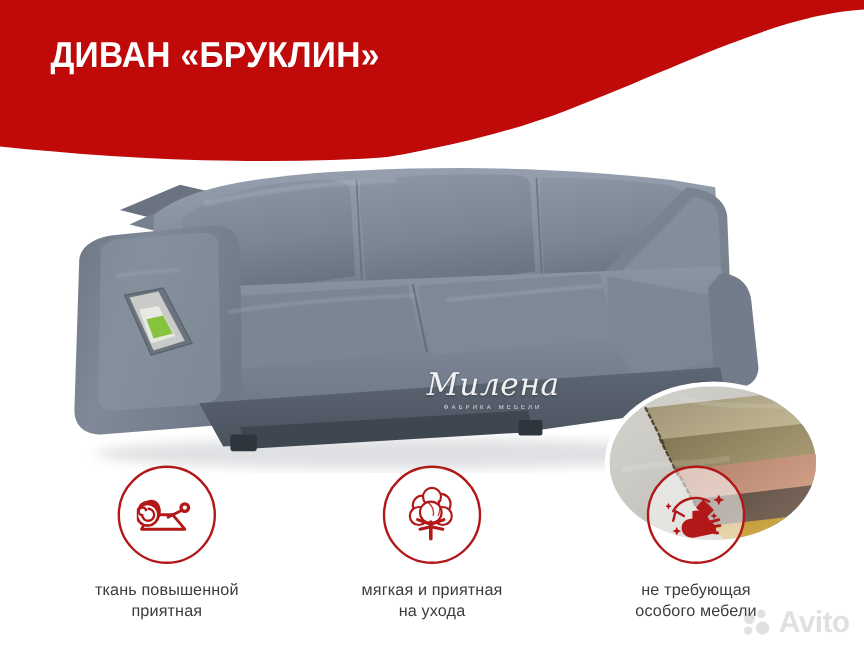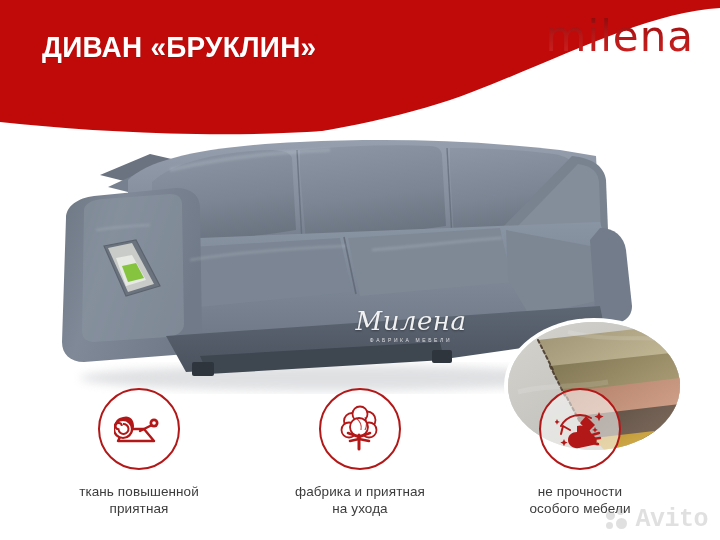--- a/index.html
+++ b/index.html
@@ -87,21 +87,20 @@
     color:#3c3c3c;
     font-weight:400;
     letter-spacing:.1px;
   }
 
   
   .avito{
     position:absolute;right:12px;bottom:8px;
     display:flex;align-items:center;gap:5px;
     opacity:.30;
-    font-family:Liberation Mono, monospace;
   }
   .avito-dots{position:relative;width:24px;height:24px;}
   .avito-dots i{position:absolute;border-radius:50%;background:#9a9a9a;display:block;}
   .avito-dots i:nth-child(1){left:0;top:3px;width:9px;height:9px;}
   .avito-dots i:nth-child(2){left:0;top:14px;width:7px;height:7px;}
   .avito-dots i:nth-child(3){left:11px;top:0;width:7px;height:7px;}
   .avito-dots i:nth-child(4){left:10px;top:10px;width:11px;height:11px;}
   .avito-text{font-size:25px;font-weight:700;color:#9a9a9a;letter-spacing:-.5px;line-height:1;}
 </style>
 </head>
@@ -140,21 +139,20 @@
   </svg>
 
   <svg class="wave-svg" viewBox="0 0 720 150" preserveAspectRatio="none" style="pointer-events:none;">
     <path d="M720,30 C660,46 596,80 516,102
              C430,125 316,136 196,134
              C124,133 58,128 0,122
              L0,150 L720,150 Z" fill="#ffffff"></path>
   </svg>
 
   <div class="title">ДИВАН «БРУКЛИН»</div>
-  <div class="logo">milena</div>
 
   <div class="sofa-wrap">
     <svg class="sofa-svg" viewBox="0 0 720 290" preserveAspectRatio="none">
       <defs>
         <linearGradient id="gBack" x1="0" y1="0" x2="0" y2="1">
           <stop offset="0%" stop-color="#959fae"></stop>
           <stop offset="55%" stop-color="#838d9c"></stop>
           <stop offset="100%" stop-color="#6f7886"></stop>
         </linearGradient>
         <linearGradient id="gCush" x1="0" y1="0" x2="0.2" y2="1">
@@ -330,21 +328,21 @@
           </g>
           <g fill="none" stroke="#b31818" stroke-width="1.2" opacity=".8">
             <path d="M20,13 C24,16 26,20 25,25"></path>
             <path d="M29,12 C31,16 31,21 29,25"></path>
           </g>
           <path d="M23,30 L23,44" stroke="#b31818" stroke-width="3" stroke-linecap="round"></path>
           <path d="M23,32 L12,28 M23,32 L34,28 M23,34 L14,36 M23,34 L33,36" stroke="#b31818" stroke-width="2.6" stroke-linecap="round"></path>
         </svg>
       </div>
       <div class="f-label">
-        <span>фабрика и приятная</span><br>
+        <span>мягкая и приятная</span><br>
         <span>на ухода</span>
       </div>
     </div>
 
     <div class="feature f3">
       <div class="f-circle">
         <svg width="50" height="46" viewBox="0 0 50 46">
           <path d="M6,20 C12,9 26,6 36,12" fill="none" stroke="#b31818" stroke-width="2" stroke-linecap="round"></path>
           <path d="M8,20 L6,28 M8,20 L15,24" stroke="#b31818" stroke-width="2" stroke-linecap="round"></path>
           <path d="M31,10 L40,19 L33,26 L25,17 Z" fill="#b31818"></path>
@@ -357,21 +355,21 @@
           </g>
           <g fill="#b31818">
             <path d="M44,6 l1.4,3.2 3.2,1.4 -3.2,1.4 -1.4,3.2 -1.4,-3.2 -3.2,-1.4 3.2,-1.4 Z"></path>
             <path d="M9,33 l1.1,2.5 2.5,1.1 -2.5,1.1 -1.1,2.5 -1.1,-2.5 -2.5,-1.1 2.5,-1.1 Z"></path>
             <path d="M2,13 l0.9,2 2,0.9 -2,0.9 -0.9,2 -0.9,-2 -2,-0.9 2,-0.9 Z"></path>
             <path d="M40,21 l0.9,2 2,0.9 -2,0.9 -0.9,2 -0.9,-2 -2,-0.9 2,-0.9 Z"></path>
           </g>
         </svg>
       </div>
       <div class="f-label">
-        <span>не прочности</span><br>
+        <span>не требующая</span><br>
         <span>особого мебели</span>
       </div>
     </div>
   </div>
 
   <div class="avito">
     <span class="avito-dots">
       <i></i>
         <i></i>
         <i></i>

